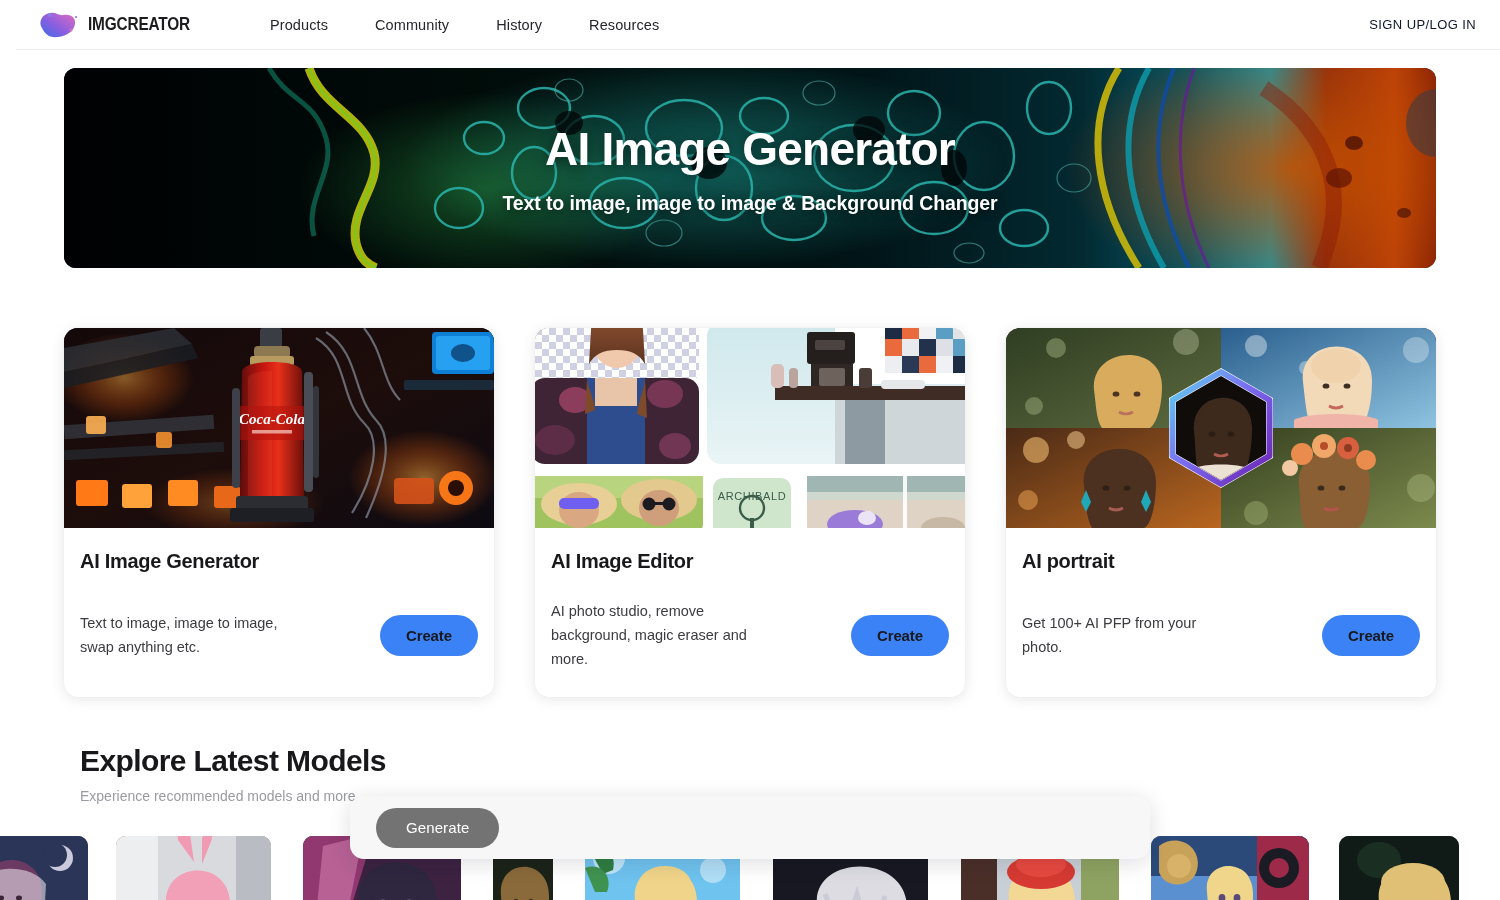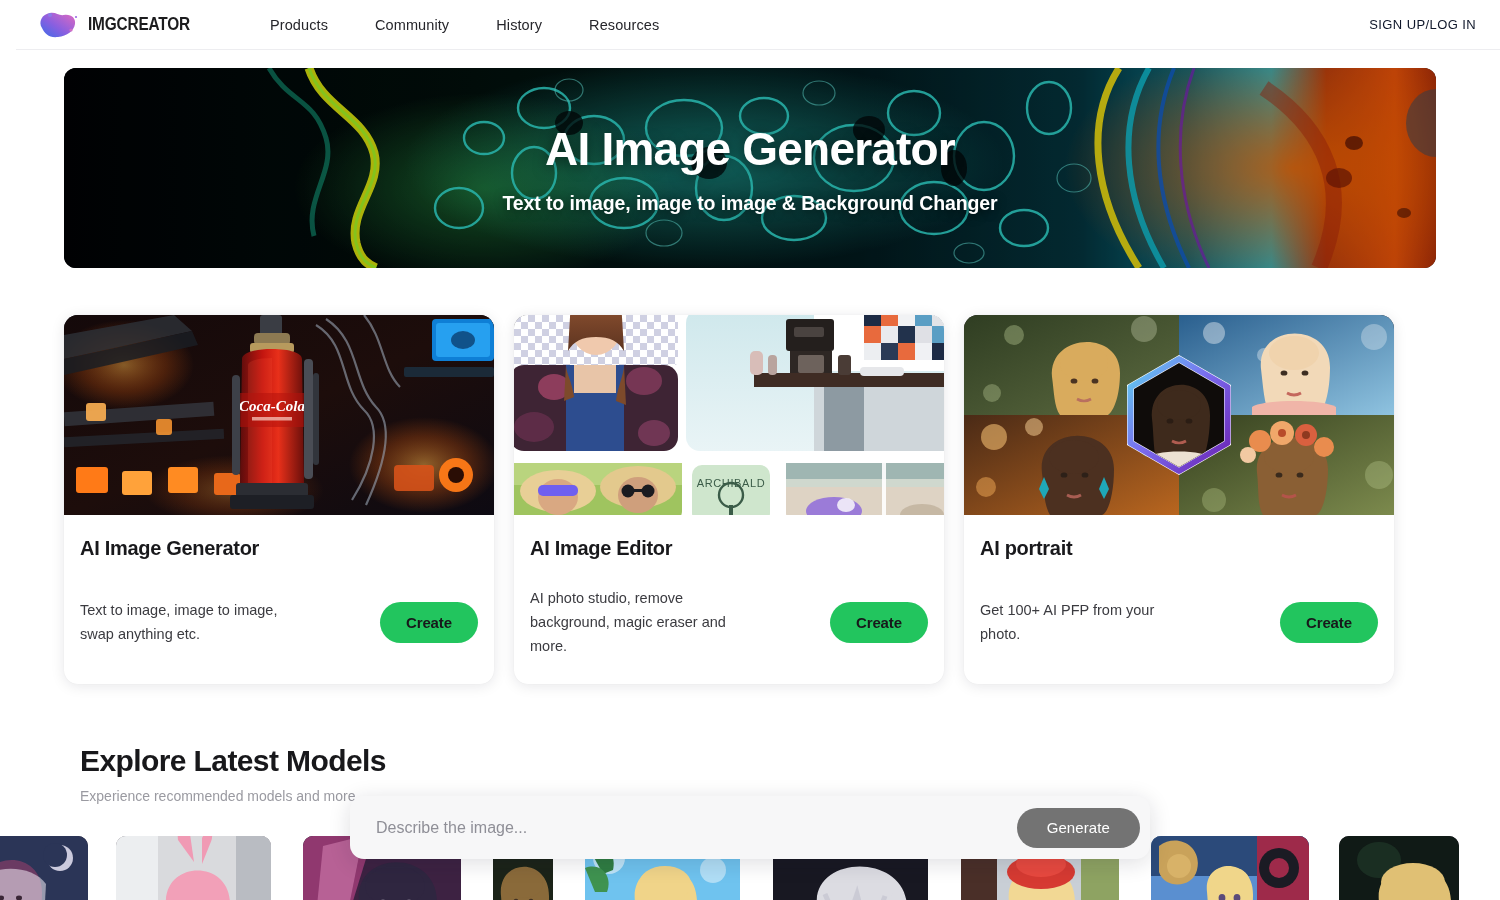--- a/index.html
+++ b/index.html
@@ -97,24 +97,24 @@
     font-size: 19.5px;
     font-weight: 700;
     color: #ffffff;
     letter-spacing: -0.1px;
     text-shadow: 0 2px 10px rgba(0,0,0,0.6);
   }
 
   
   .cards {
     position: absolute;
-    left: 64px; top: 315px;
+    left: 64px; top: 328px;
     width: 1372px;
     display: flex;
-    gap: 20px;
+    gap: 41px;
   }
   .card {
     width: 430px;
     background: #ffffff;
     border-radius: 14px;
     box-shadow: 0 2px 14px rgba(20,20,43,0.10), 0 0 1px rgba(20,20,43,0.08);
     overflow: hidden;
     display: flex;
     flex-direction: column;
   }
@@ -145,21 +145,21 @@
     gap: 12px;
     flex: 1;
   }
   .card-desc {
     font-size: 14.5px;
     line-height: 24px;
     color: #3b3b40;
     max-width: 215px;
   }
   .create-btn {
-    background: #22c55e;
+    background: #3b82f6;
     border: none;
     border-radius: 22px;
     padding: 12px 26px;
     font-size: 15px;
     font-weight: 700;
     color: #18181b;
     cursor: pointer;
     font-family: "Liberation Sans", sans-serif;
     white-space: nowrap;
     letter-spacing: -0.1px;
@@ -817,15 +817,14 @@
       <path d="M40 66 C34 18 112 16 112 66 C112 98 106 126 100 130 L52 130 C42 116 42 88 40 66 Z" fill="#e0c074"></path>
       <ellipse cx="74" cy="46" rx="32" ry="19" fill="#e0c074"></ellipse>
       <ellipse cx="63" cy="76" rx="4.6" ry="5.4" fill="#3d5a86"></ellipse>
       <ellipse cx="86" cy="76" rx="4.6" ry="5.4" fill="#3d5a86"></ellipse>
       <path d="M67 98 q8 4 14 0" stroke="#b4675c" stroke-width="2.4" fill="none"></path>
     </svg>
   </div>
 </div>
 
 <div class="prompt-bar">
-  <input class="prompt-input" type="text" placeholder="Describe the image..." style="">
   <button class="generate-btn">Generate</button>
 </div>
 
 </body></html>

